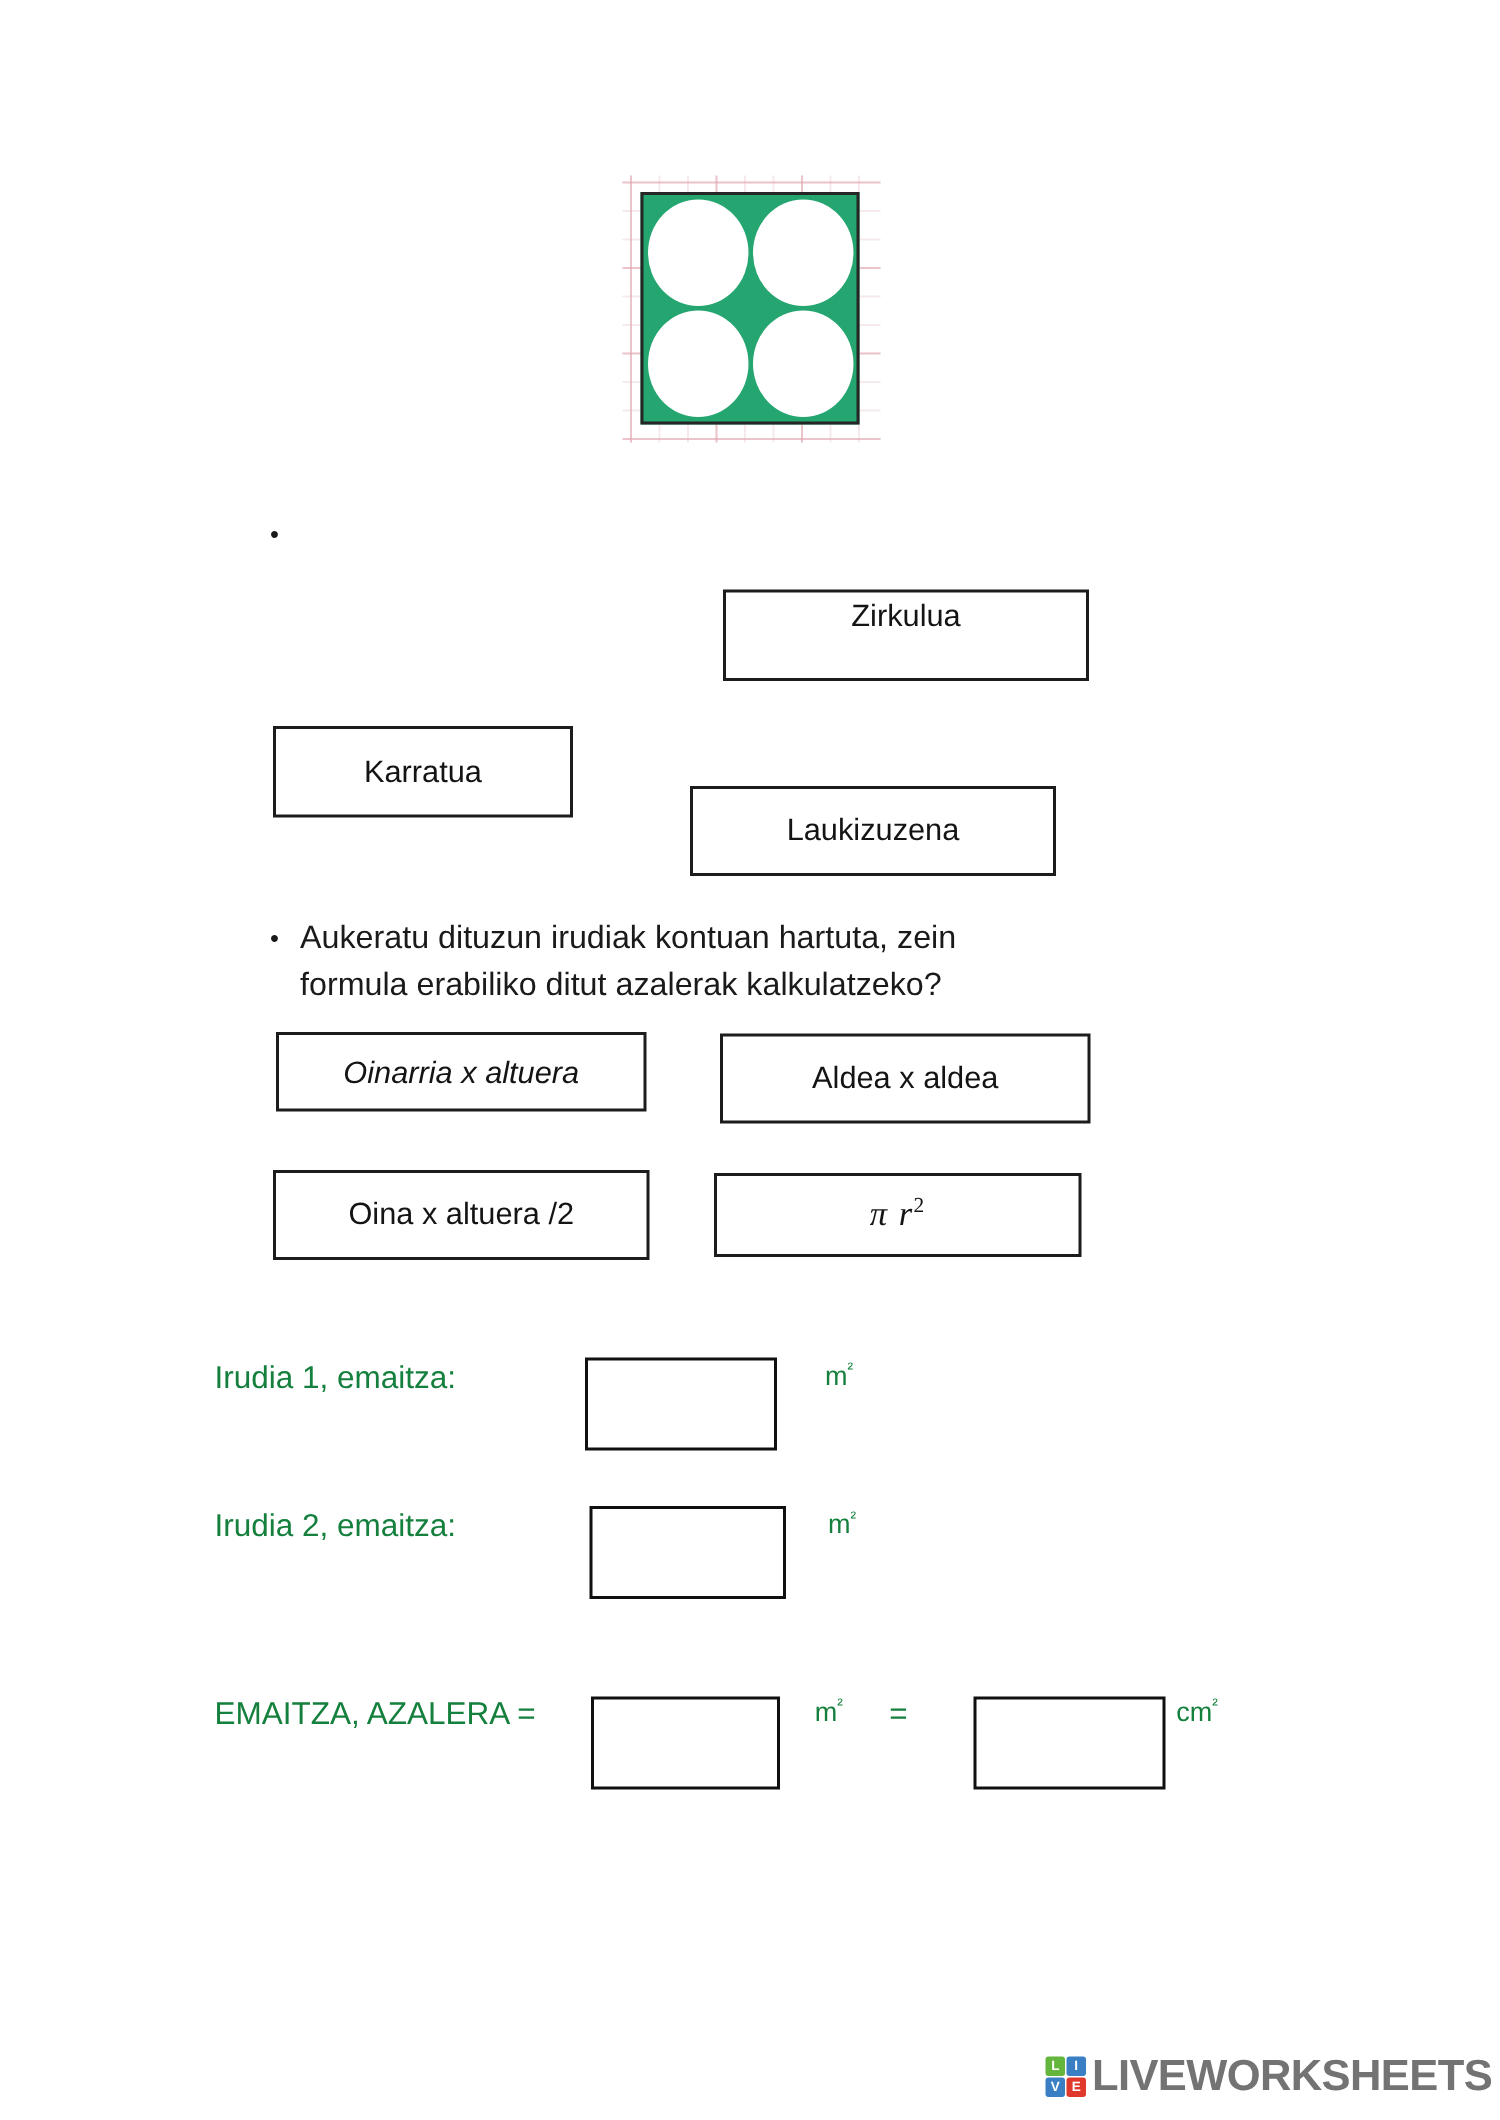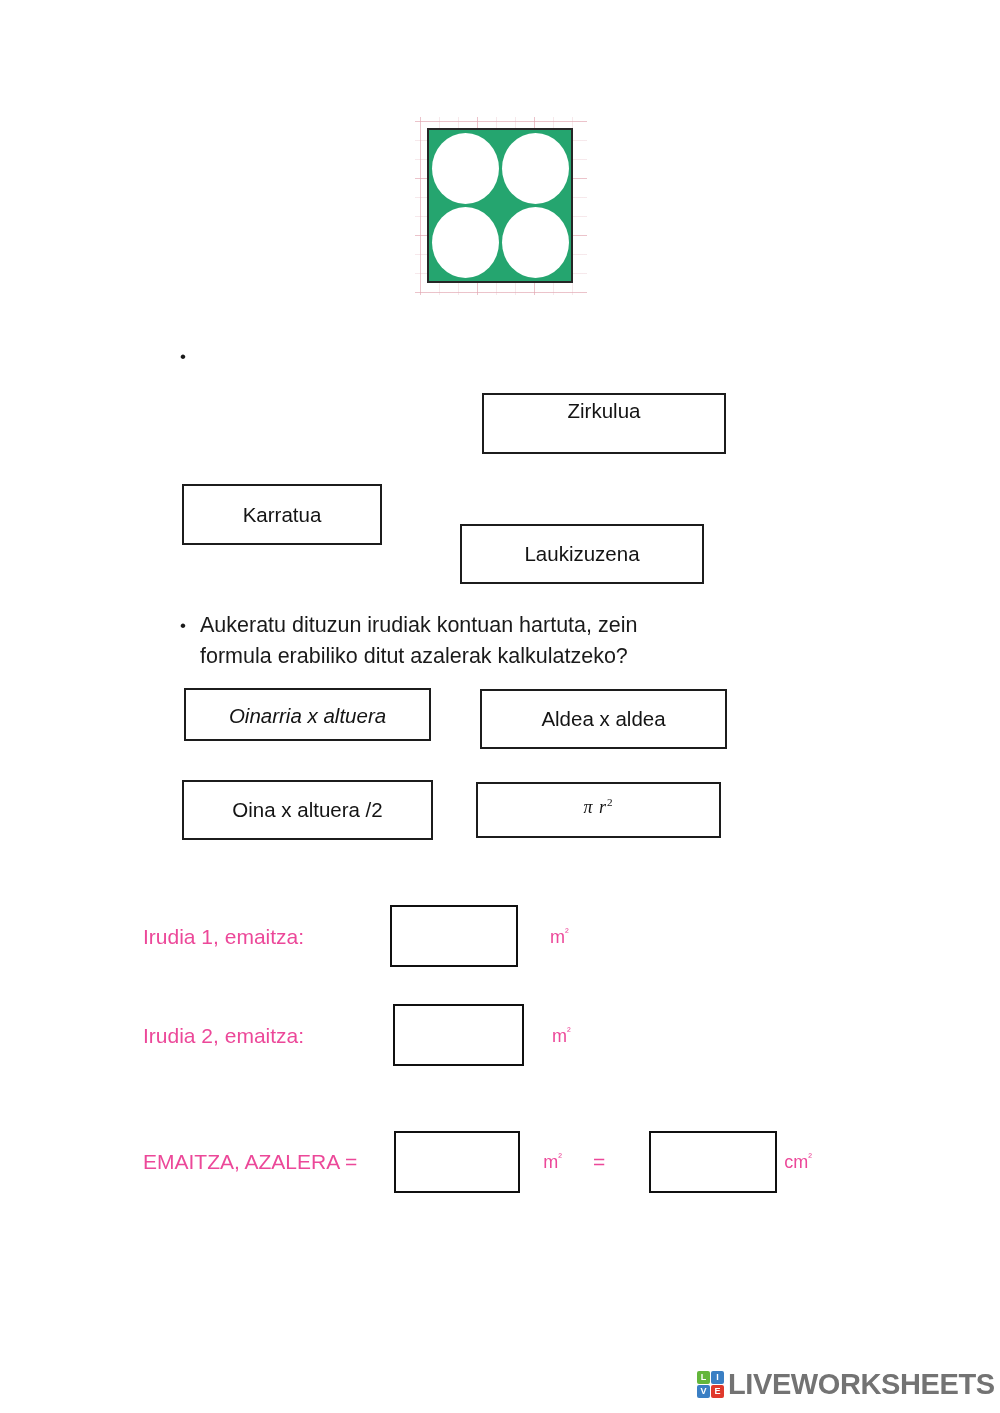--- a/index.html
+++ b/index.html
@@ -110,35 +110,35 @@
   #opt-oina     { left: 182px; top: 780px; width: 251px; height: 60px; }
   #opt-pir2     { left: 476px; top: 782px; width: 245px; height: 56px; }
 
   #opt-oinarria .opt-label { padding-top: 14px; }
   #opt-aldea .opt-label    { padding-top: 16px; }
   #opt-oina .opt-label     { padding-top: 16px; }
   #opt-pir2 .opt-label {
     padding-top: 12px;
     font-family: "Liberation Serif", serif;
     font-style: italic;
-    font-size: 18px;
+    font-size: 23px;
     letter-spacing: 1px;
   }
   #opt-pir2 .opt-label sup {
     font-size: 0.62em;
     font-style: normal;
   }
 
   
   .answer-row {
     position: absolute;
     display: flex;
-    align-items: center;
+    align-items: flex-start;
     font-size: 21px;
-    color: #ec4899;
+    color: #15803d;
     white-space: nowrap;
     gap: 15px;
   }
   .ans-label { display: inline-block; }
   .ans-box {
     border: 2px solid #101010;
     box-sizing: border-box;
     background: #ffffff;
   }
   .unit {

